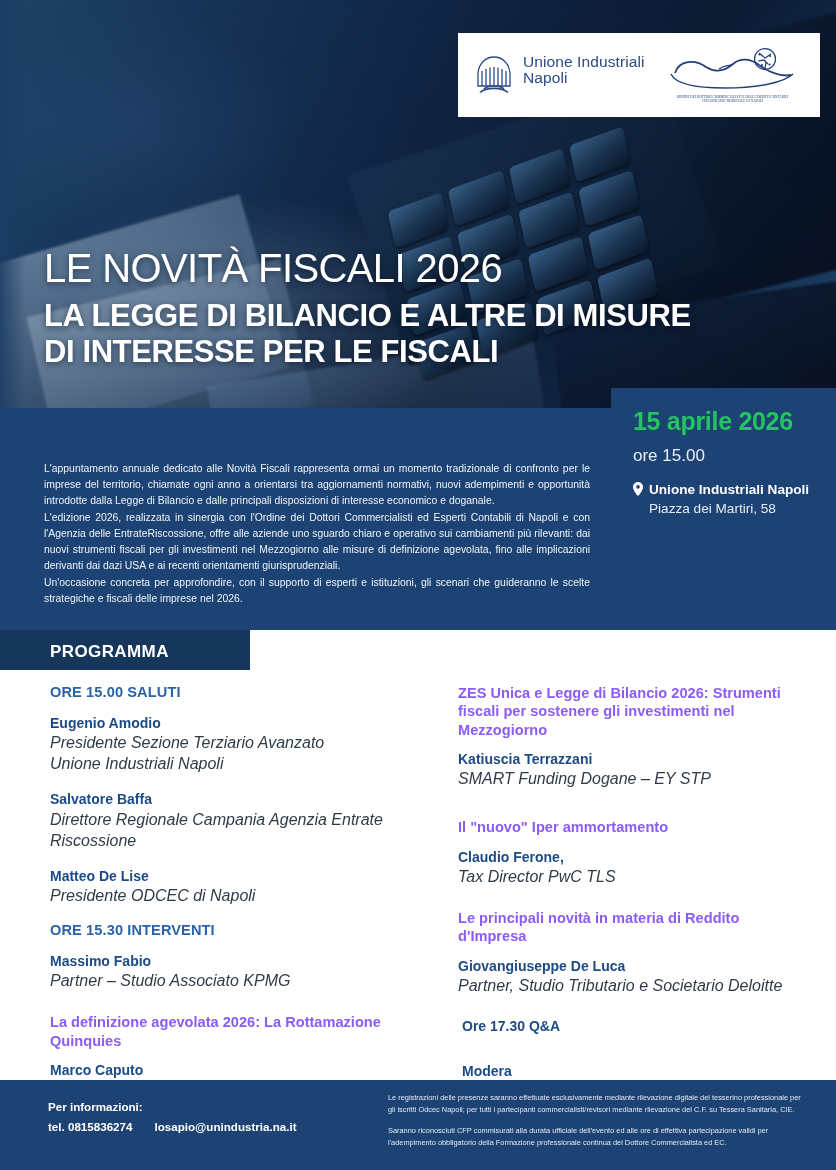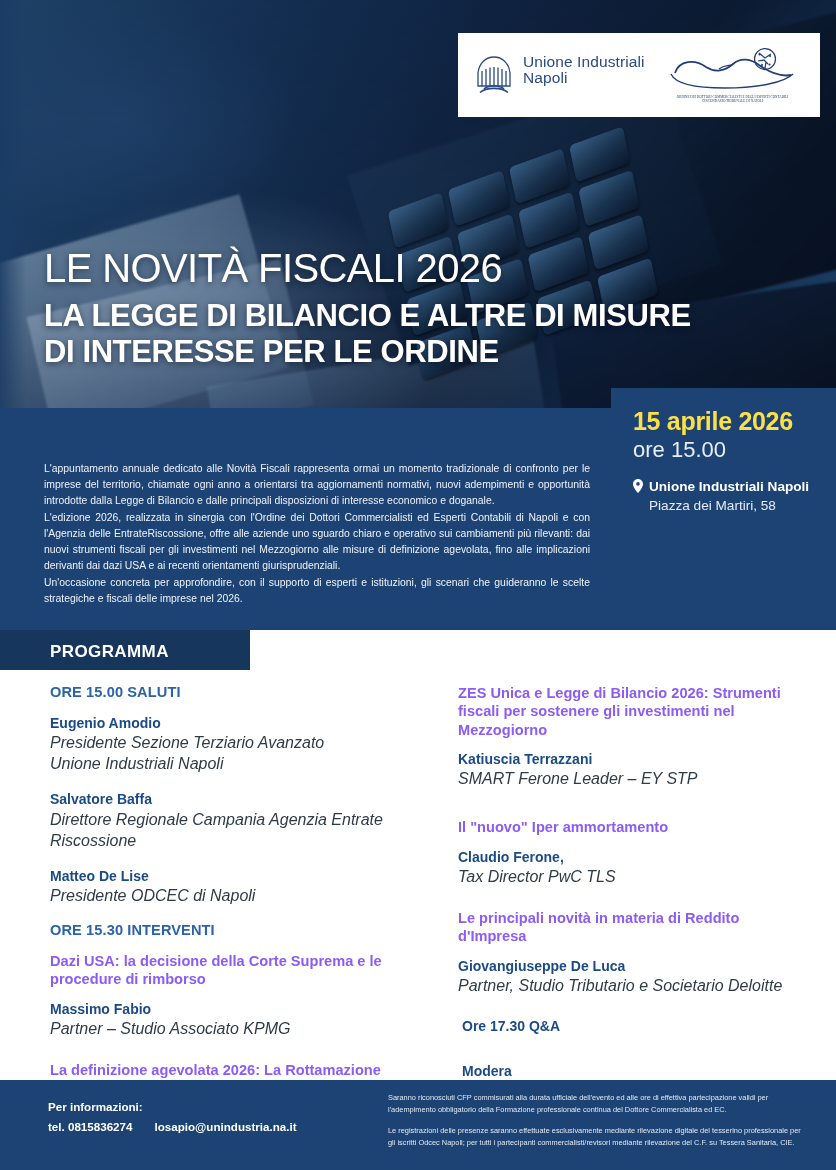--- a/index.html
+++ b/index.html
@@ -160,28 +160,28 @@
     position: absolute;
     left: 611px; top: 388px;
     width: 225px;
     padding: 21px 16px 20px 22px;
     background: #1d4374;
     z-index: 6;
   }
   .date-main {
     font-size: 25px;
     font-weight: 700;
-    color: #fde047;
+    color: #22c55e;
     letter-spacing: -0.3px;
     line-height: 1;
   }
   .date-time {
-    font-size: 22px;
+    font-size: 17px;
     color: #e7eef6;
-    margin-top: 5px;
+    margin-top: 13px;
     line-height: 1;
   }
   .venue-row {
     display: flex;
     align-items: flex-start;
     gap: 6px;
     margin-top: 17px;
   }
   .pin-icon { flex: 0 0 auto; margin-top: 1px; }
   .venue-name {
@@ -391,21 +391,21 @@
       </span>
       <div class="logo-odcec-text">ORDINE DEI DOTTORI COMMERCIALISTI E DEGLI ESPERTI CONTABILI
 CIRCONDARIO TRIBUNALE DI NAPOLI</div>
     </div>
   </div>
 
   <div class="title-wrap">
     <div class="title-main">LE NOVITÀ FISCALI 2026</div>
     <div class="title-sub">
       <div>LA LEGGE DI BILANCIO E ALTRE DI MISURE</div>
-      <div>DI INTERESSE PER LE ORDINE</div>
+      <div>DI INTERESSE PER LE FISCALI</div>
     </div>
   </div>
 
   <div class="desc-band"></div>
 
   <div class="date-card">
     <div class="date-main">15 aprile 2026</div>
     <div class="date-time">ore 15.00</div>
     <div class="venue-row">
       <span class="pin-icon">
@@ -446,22 +446,20 @@
         <div class="person-role">Direttore Regionale Campania Agenzia Entrate Riscossione</div>
       </div>
 
       <div class="person">
         <div class="person-name">Matteo De Lise</div>
         <div class="person-role">Presidente ODCEC di Napoli</div>
       </div>
 
       <div class="sec-time">ORE 15.30 INTERVENTI</div>
 
-      <div class="topic">Dazi USA: la decisione della Corte
-Suprema e le procedure di rimborso</div>
       <div class="person">
         <div class="person-name">Massimo Fabio</div>
         <div class="person-role">Partner – Studio Associato KPMG</div>
       </div>
 
       <div class="gap-s"></div>
       <div class="topic">La definizione agevolata 2026:
 La Rottamazione Quinquies</div>
       <div class="person">
         <div class="person-name">Marco Caputo</div>
@@ -471,21 +469,21 @@
 
     </div>
 
     <div class="col col-right">
 
       <div class="topic">ZES Unica e Legge di Bilancio 2026:
 Strumenti fiscali per sostenere gli
 investimenti nel Mezzogiorno</div>
       <div class="person">
         <div class="person-name">Katiuscia Terrazzani</div>
-        <div class="person-role">SMART Ferone Leader – EY STP</div>
+        <div class="person-role">SMART Funding Dogane – EY STP</div>
       </div>
 
       <div class="gap-m"></div>
       <div class="topic">Il "nuovo" Iper ammortamento</div>
       <div class="person">
         <div class="person-name">Claudio Ferone,</div>
         <div class="person-role">Tax Director PwC TLS</div>
       </div>
 
       <div class="gap-s"></div>
@@ -512,18 +510,18 @@
 
   <div class="footer">
     <div class="foot-left">
       <div class="foot-title">Per informazioni:</div>
       <div class="foot-contact">
         <span>tel. 0815836274</span>
         <span>losapio@unindustria.na.it</span>
       </div>
     </div>
     <div class="foot-right">
+      <p>Le registrazioni delle presenze saranno effettuate esclusivamente mediante rilevazione digitale del tesserino professionale per gli iscritti Odcec Napoli; per tutti i partecipanti commercialisti/revisori mediante rilevazione del C.F. su Tessera Sanitaria, CIE.</p>
       <p>Saranno riconosciuti CFP commisurati alla durata ufficiale dell'evento ed alle ore di effettiva partecipazione validi per l'adempimento obbligatorio della Formazione professionale continua del Dottore Commercialista ed EC.</p>
-      <p>Le registrazioni delle presenze saranno effettuate esclusivamente mediante rilevazione digitale del tesserino professionale per gli iscritti Odcec Napoli; per tutti i partecipanti commercialisti/revisori mediante rilevazione del C.F. su Tessera Sanitaria, CIE.</p>
     </div>
   </div>
 
 </div>
 
 </body></html>

